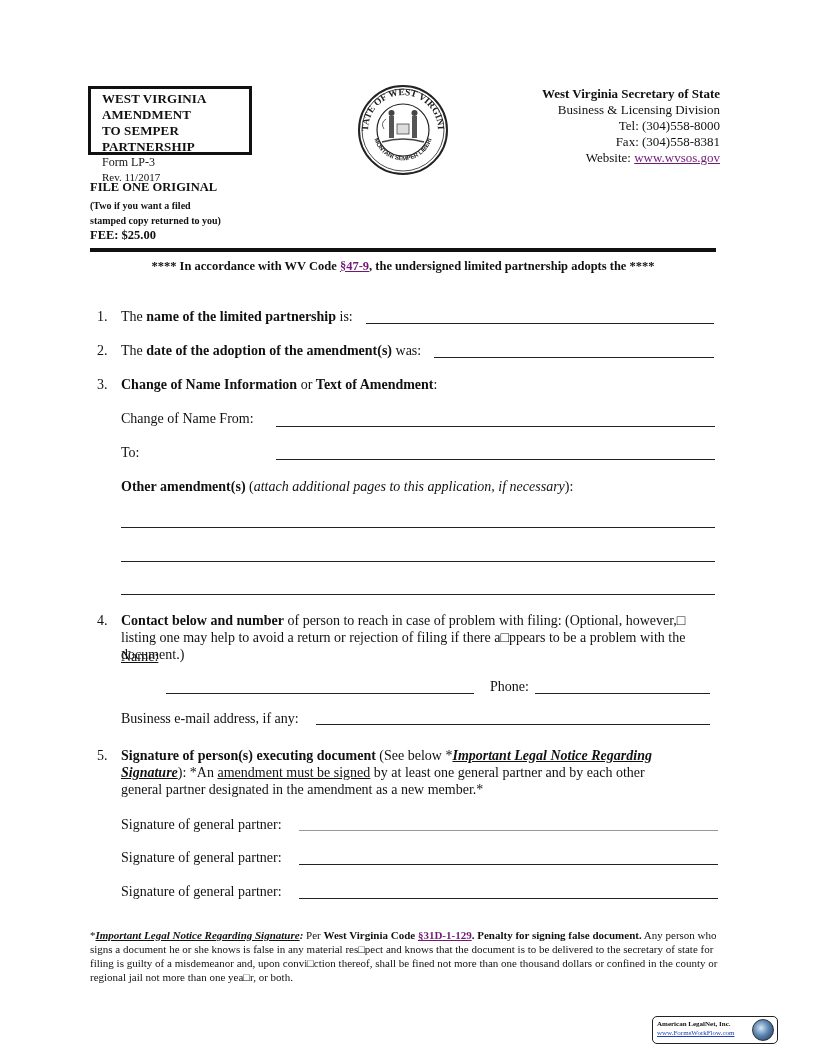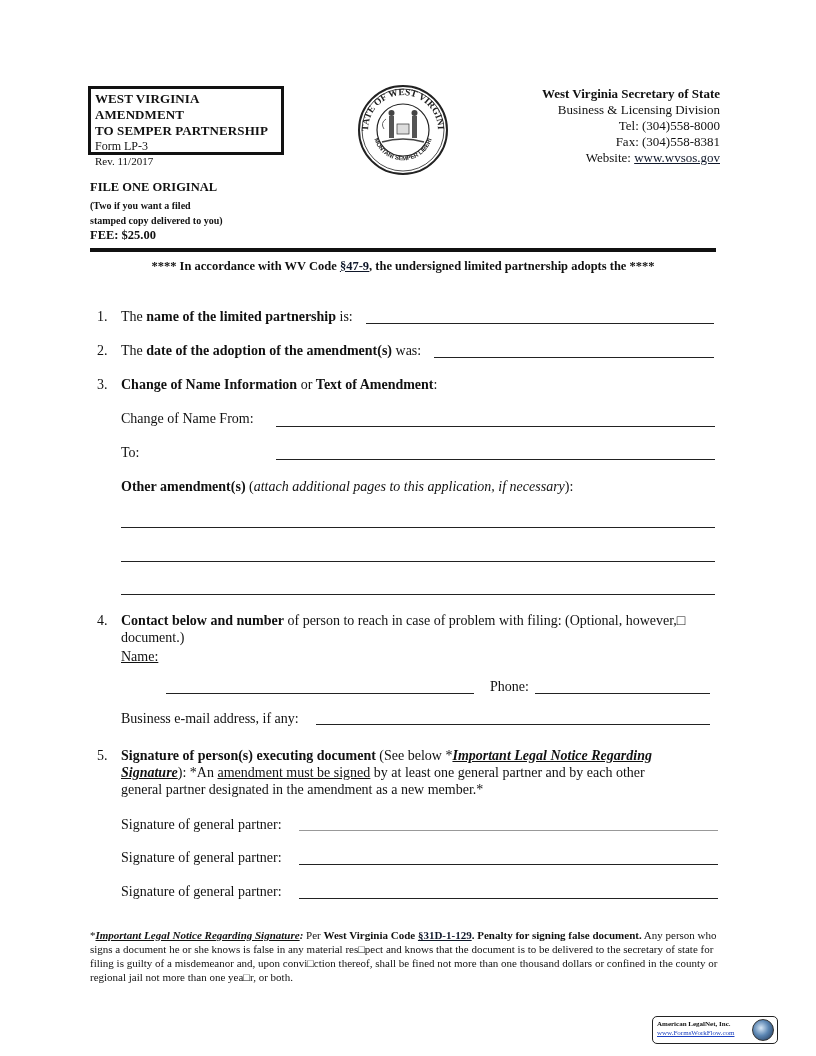--- a/index.html
+++ b/index.html
@@ -1,24 +1,24 @@
 <!DOCTYPE html>
 <html><head>
 <meta charset="utf-8">
 <style>
   html, body { margin: 0; padding: 0; background: #ffffff; }
   body { width: 816px; height: 1056px; position: relative; overflow: hidden;
          font-family: "Liberation Serif", "DejaVu Serif", serif; color: #111; }
   .abs { position: absolute; }
   .bold { font-weight: bold; }
   .ital { font-style: italic; }
-  a.link { color: #0f172a; text-decoration: underline; }
+  a.link { color: #701a75; text-decoration: underline; }
 
   
-  .title-box { left: 88px; top: 86px; width: 196px; height: 69px; border: 3px solid #111; box-sizing: border-box; padding: 2px 4px; }
+  .title-box { left: 88px; top: 86px; width: 164px; height: 69px; border: 3px solid #111; box-sizing: border-box; padding: 2px 11px; }
   .title-box .t1 { font-size: 13px; font-weight: bold; line-height: 16px; letter-spacing: 0.1px; }
   .title-box .t2 { font-size: 12px; line-height: 15px; }
   .title-box .t3 { font-size: 11px; line-height: 14px; }
 
   .file-one { left: 90px; top: 180px; font-size: 12.5px; font-weight: bold; line-height: 15px; }
   .file-sub { left: 90px; top: 198px; font-size: 10px; font-weight: bold; line-height: 15px; }
   .fee { left: 90px; top: 228px; font-size: 12.5px; font-weight: bold; }
 
   
   .seal { left: 354px; top: 84px; width: 98px; height: 92px; }
@@ -49,21 +49,21 @@
 <div class="abs title-box">
   <div class="t1">WEST VIRGINIA AMENDMENT</div>
   <div class="t1">TO SEMPER PARTNERSHIP</div>
   <div class="t2">Form LP-3</div>
   <div class="t3">Rev. 11/2017</div>
 </div>
 
 <div class="abs file-one">FILE ONE ORIGINAL</div>
 <div class="abs file-sub">
   <div>(Two if you want a filed</div>
-  <div>stamped copy delivered to you)</div>
+  <div>stamped copy returned to you)</div>
 </div>
 <div class="abs fee">FEE: $25.00</div>
 
 <div class="abs seal">
   <svg width="98" height="92" viewBox="0 0 98 92">
     <defs>
       <path id="arcTop" d="M 14 46 A 35 35 0 0 1 84 46"></path>
       <path id="arcBot" d="M 20 54 A 30 30 0 0 0 78 54"></path>
     </defs>
     <circle cx="49" cy="46" r="44" fill="#fff" stroke="#222" stroke-width="2"></circle>
@@ -114,20 +114,21 @@
 <div class="abs uline" style="left:276px; top:459px; width:439px;"></div>
 
 <div class="abs item body-col" style="top:478px;"><span class="bold">Other amendment(s)</span><span> (</span><span class="ital">attach additional pages to this application, if necessary</span><span>):</span></div>
 <div class="abs uline" style="left:121px; top:527px; width:594px;"></div>
 <div class="abs uline" style="left:121px; top:561px; width:594px;"></div>
 <div class="abs uline" style="left:121px; top:594px; width:594px;"></div>
 
 <div class="abs item num" style="top:612px;">4.</div>
 <div class="abs item body-col" style="top:612px; width:600px;">
   <div><span class="bold">Contact below and number</span><span> of person to reach in case of problem with filing: (Optional, however,□</span></div>
+  <div>listing one may help to avoid a return or rejection of filing if there a□ppears to be a problem with the</div>
   <div>document.)</div>
 </div>
 
 <div class="abs item body-col" style="top:648px;text-decoration:underline;">Name:</div>
 <div class="abs uline" style="left:166px; top:693px; width:308px;"></div>
 <div class="abs item" style="left:490px; top:678px;">Phone:</div>
 <div class="abs uline" style="left:535px; top:693px; width:175px;"></div>
 
 <div class="abs item body-col" style="top:710px;">Business e-mail address, if any:</div>
 <div class="abs uline" style="left:316px; top:724px; width:394px;"></div>

